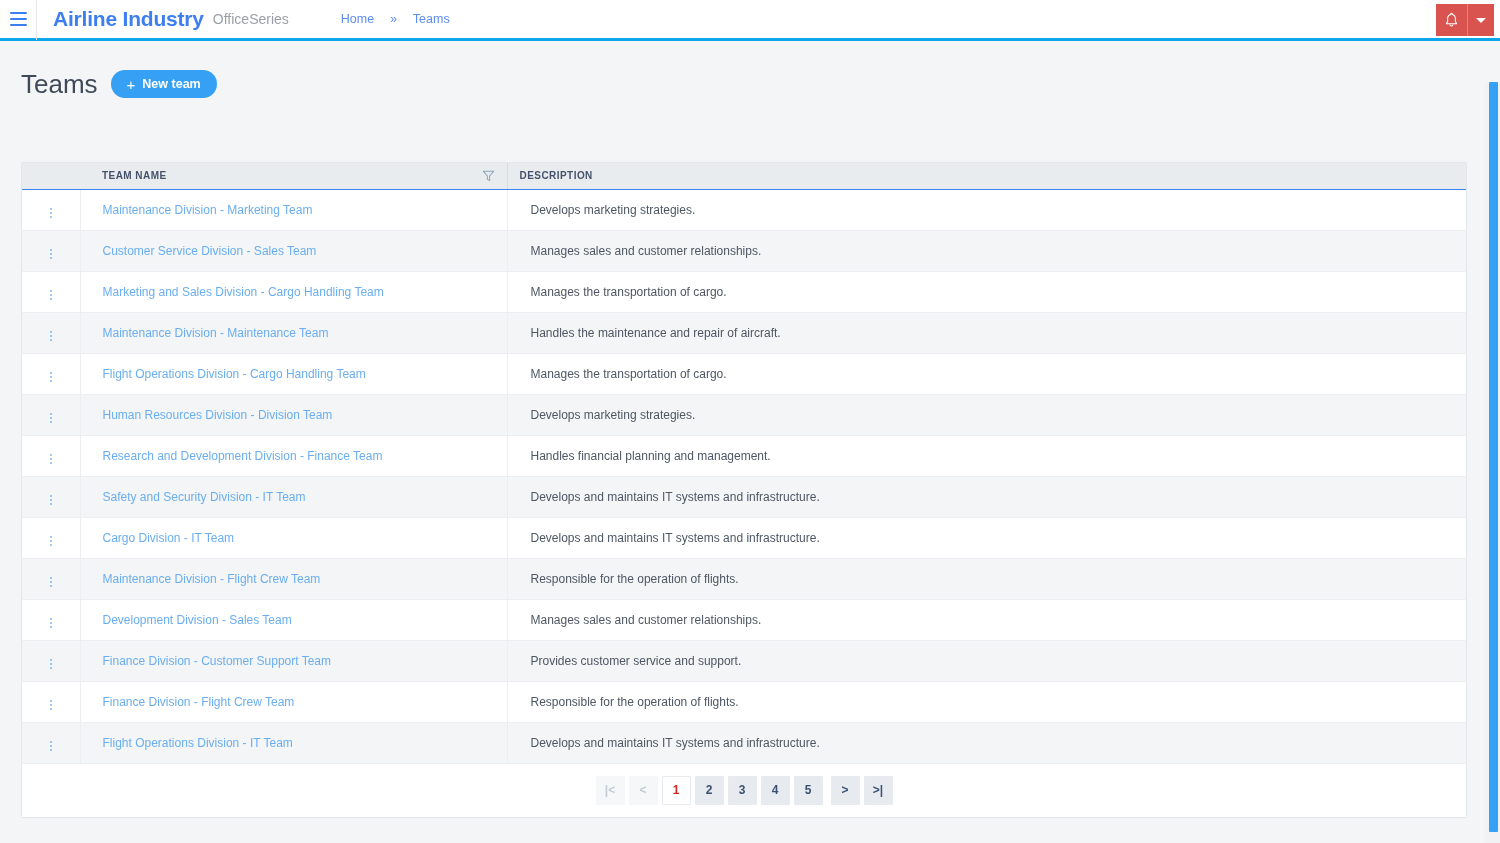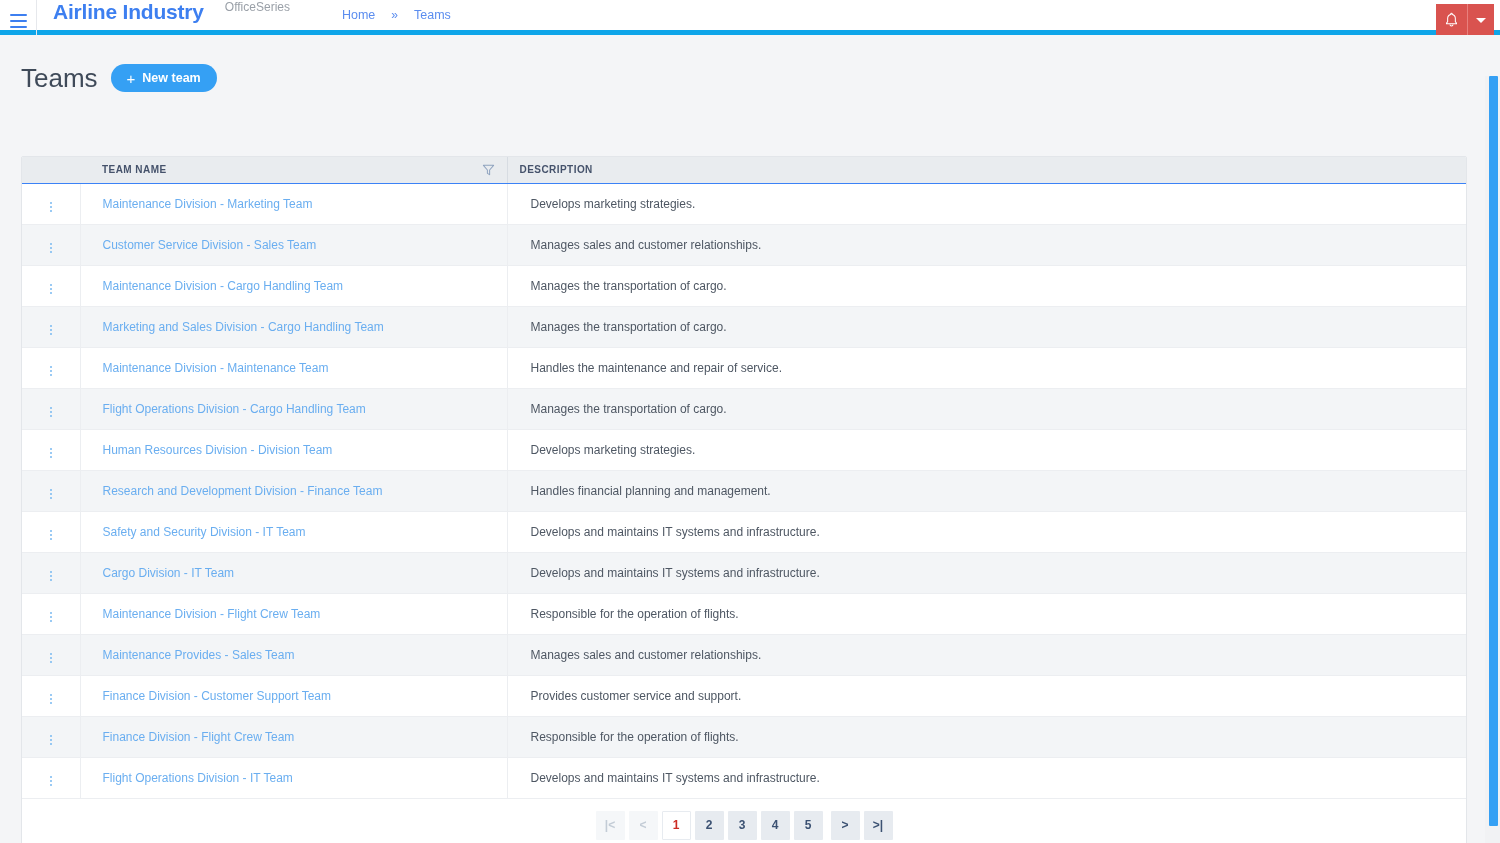--- a/index.html
+++ b/index.html
@@ -7,24 +7,25 @@
     margin: 0; padding: 0;
     width: 1500px; height: 843px;
     overflow: hidden;
     background: #f4f5f7;
     font-family: "Liberation Sans", sans-serif;
   }
 
   
   .topbar {
     position: relative;
-    height: 35px;
+    height: 41px;
     background: #ffffff;
-    border-bottom: 5px solid #0ea5e9;
+    border-bottom: 3px solid #0ea5e9;
     display: flex;
+    align-items: center;
   }
   .hamburger {
     width: 37px; height: 41px;
     display: flex; flex-direction: column;
     align-items: center; justify-content: center;
     gap: 4px;
     cursor: pointer;
     border-right: 1px solid #e6e8ec;
   }
   .hamburger span {
@@ -35,22 +36,22 @@
   }
   .brand {
     margin-left: 16px;
     font-size: 21px;
     font-weight: bold;
     color: #3d7ff0;
     letter-spacing: -0.2px;
     white-space: nowrap;
   }
   .subbrand {
-    margin-left: 21px;
-    font-size: 12px;
+    margin-left: 9px;
+    font-size: 14px;
     color: #9aa0a8;
     white-space: nowrap;
   }
   .breadcrumb {
     margin-left: 52px;
     font-size: 12.5px;
     color: #5b8def;
     white-space: nowrap;
     display: flex;
     align-items: center;
@@ -333,40 +334,31 @@
               </span></td>
             <td class="c-name"><a href="#">Customer Service Division - Sales Team</a></td>
             <td class="c-desc">Manages sales and customer relationships.</td>
           </tr>
           <tr>
             <td class="c-menu"><span class="dots">
                 <i></i>
                 <i></i>
                 <i></i>
               </span></td>
-            <td class="c-name"><a href="#">Maintenance Division - Cargo Handling Team</a></td>
-            <td class="c-desc">Manages the transportation of cargo.</td>
-          </tr>
-          <tr>
-            <td class="c-menu"><span class="dots">
-                <i></i>
-                <i></i>
-                <i></i>
-              </span></td>
             <td class="c-name"><a href="#">Marketing and Sales Division - Cargo Handling Team</a></td>
             <td class="c-desc">Manages the transportation of cargo.</td>
           </tr>
           <tr>
             <td class="c-menu"><span class="dots">
                 <i></i>
                 <i></i>
                 <i></i>
               </span></td>
             <td class="c-name"><a href="#">Maintenance Division - Maintenance Team</a></td>
-            <td class="c-desc">Handles the maintenance and repair of service.</td>
+            <td class="c-desc">Handles the maintenance and repair of aircraft.</td>
           </tr>
           <tr>
             <td class="c-menu"><span class="dots">
                 <i></i>
                 <i></i>
                 <i></i>
               </span></td>
             <td class="c-name"><a href="#">Flight Operations Division - Cargo Handling Team</a></td>
             <td class="c-desc">Manages the transportation of cargo.</td>
           </tr>
@@ -414,21 +406,21 @@
               </span></td>
             <td class="c-name"><a href="#">Maintenance Division - Flight Crew Team</a></td>
             <td class="c-desc">Responsible for the operation of flights.</td>
           </tr>
           <tr>
             <td class="c-menu"><span class="dots">
                 <i></i>
                 <i></i>
                 <i></i>
               </span></td>
-            <td class="c-name"><a href="#">Maintenance Provides - Sales Team</a></td>
+            <td class="c-name"><a href="#">Development Division - Sales Team</a></td>
             <td class="c-desc">Manages sales and customer relationships.</td>
           </tr>
           <tr>
             <td class="c-menu"><span class="dots">
                 <i></i>
                 <i></i>
                 <i></i>
               </span></td>
             <td class="c-name"><a href="#">Finance Division - Customer Support Team</a></td>
             <td class="c-desc">Provides customer service and support.</td>

